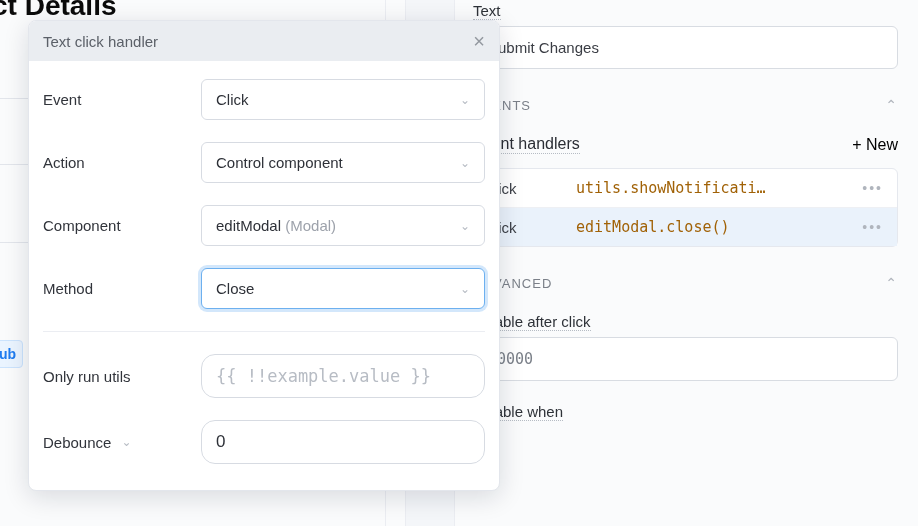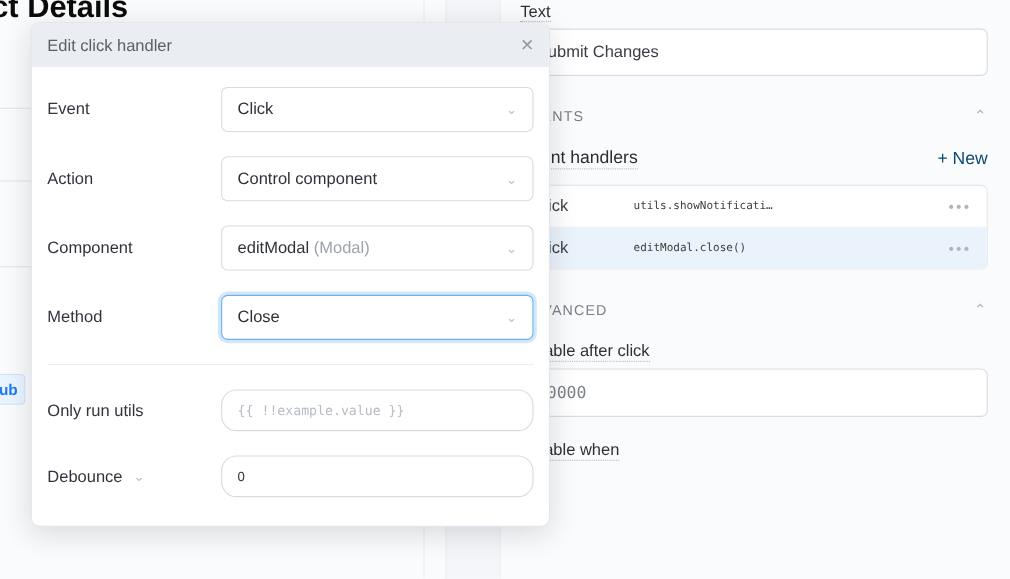--- a/index.html
+++ b/index.html
@@ -69,21 +69,21 @@
       justify-content: space-between;
       align-items: center;
       margin-top: 22px;
     }
     .rp-subhead .label {
       font-size: 16px;
       color: #2a2d34;
       border-bottom: 1px dotted #b6bcc4;
     }
     .new-link {
-      color: #0c4a6e;
+      color: #000000;
       font-size: 16px;
       cursor: pointer;
     }
     .eh-table {
       margin-top: 14px;
       border: 1px solid #e5e8ee;
       border-radius: 6px;
       background: #fff;
     }
     .eh-row {
@@ -97,25 +97,25 @@
     .eh-row.selected { background: #eaf2fb; }
     .eh-event {
       width: 90px;
       font-size: 15px;
       color: #3d4047;
       padding-left: 6px;
     }
     .eh-code {
       flex: 1;
       font-family: ui-monospace, "SF Mono", Menlo, Consolas, monospace;
-      color: #404040;
+      color: #a16207;
       white-space: nowrap;
       overflow: hidden;
       text-overflow: ellipsis;
-      font-size: 10px;
+      font-size: 15px;
     }
     .eh-menu {
       color: #b0b5bd;
       letter-spacing: 2px;
       padding-right: 6px;
     }
 
     
     .bg-blue-frag {
       position: absolute;
@@ -222,21 +222,21 @@
     .chev {
       color: #b7bcc4;
       font-size: 12px;
     }
     .text-input {
       flex:1;
       border: 1px solid #d7dbe2;
       border-radius: 14px;
       background: #fff;
       padding: 11px 14px;
-      font-size: 12px;
+      font-size: 17px;
       color: #2e3138;
       font-family: inherit;
     }
     .text-input.mono {
       font-family: ui-monospace, "SF Mono", Menlo, Consolas, monospace;
     }
     .text-input::placeholder { color:#b7bcc4; font-family: ui-monospace, "SF Mono", Menlo, Consolas, monospace;}
     .divider-label {
       position: relative;
       margin: 6px 0 22px;
@@ -312,21 +312,21 @@
   </div>
 
   <div class="rp-label" style="margin-top:22px;">Disable after click</div>
   <input class="rp-input mono" type="text" value="10000" style="">
 
   <div class="rp-label" style="margin-top:22px;">Disable when</div>
 </div>
 
 <div class="modal">
   <div class="modal-header">
-    <span class="modal-title">Edit click handler</span>
+    <span class="modal-title">Text click handler</span>
     <span class="close-x">×</span>
   </div>
   <div class="modal-body">
 
     <div class="row">
       <div class="lbl">Event</div>
       <div class="select">
         <span>Click</span>
         <span class="chev">⌄</span>
       </div>

